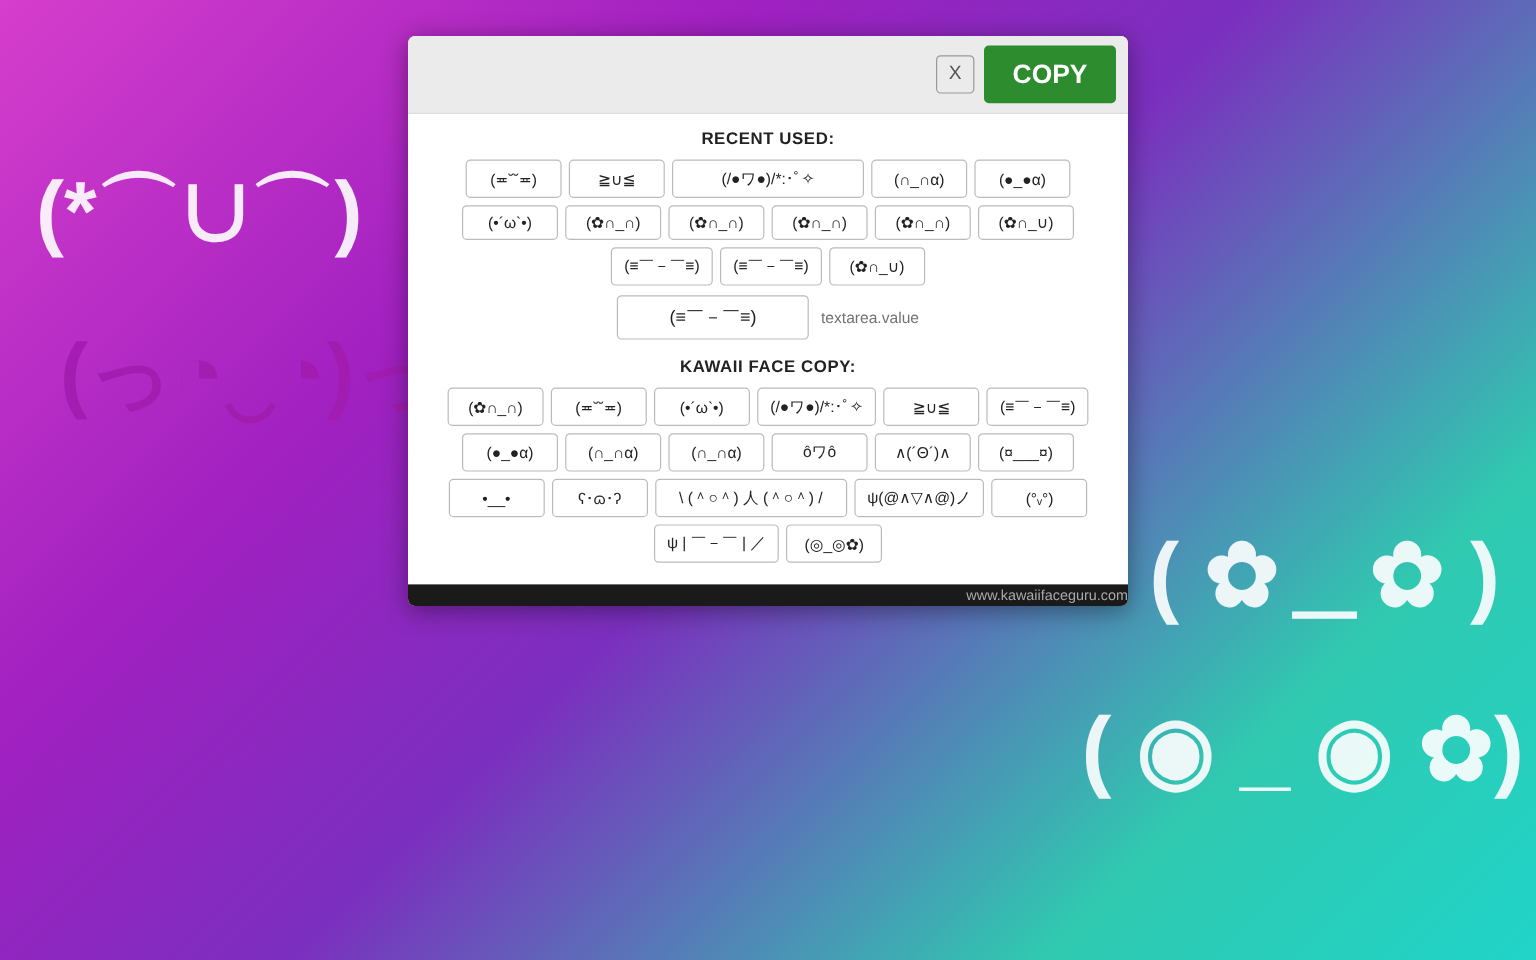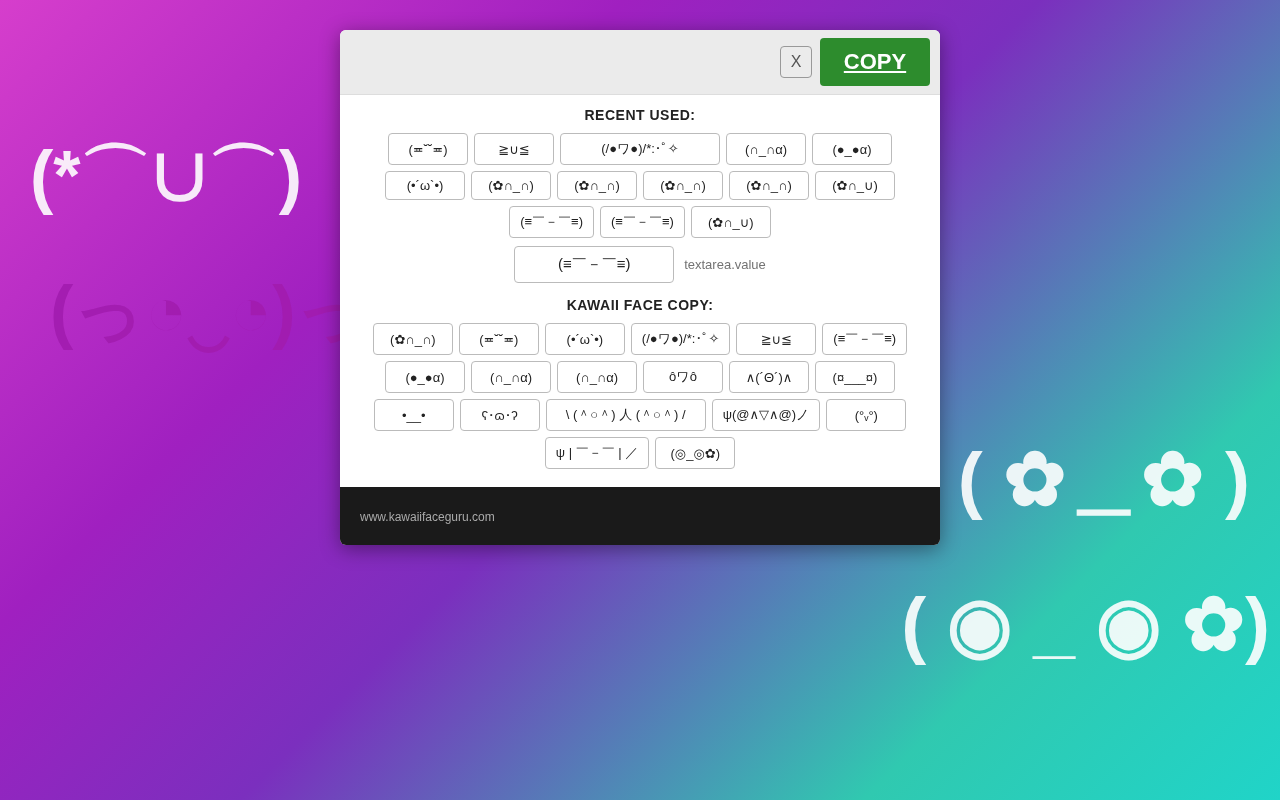--- a/index.html
+++ b/index.html
@@ -103,21 +103,20 @@
       background: #2d8c2d;
       color: white;
       border: none;
       border-radius: 4px;
       padding: 6px 16px;
       font-size: 22px;
       font-weight: bold;
       cursor: pointer;
       height: 48px;
       min-width: 110px;
-      text-decoration: underline;
     }
 
     .popup-body {
       padding: 10px 14px;
       background: white;
       max-height: 720px;
       overflow-y: auto;
     }
 
     .section-title {
@@ -173,22 +172,22 @@
       text-align: center;
     }
 
     .textarea-label {
       font-size: 13px;
       color: #737373;
     }
 
     .popup-footer {
       background: #1a1a1a;
-      text-align: left;
-      padding: 20px;
+      text-align: right;
+      padding: 0;
     }
 
     .footer-url {
       color: #aaa;
       font-size: 12px;
     }
   </style>
 </head>
 <body>
 

